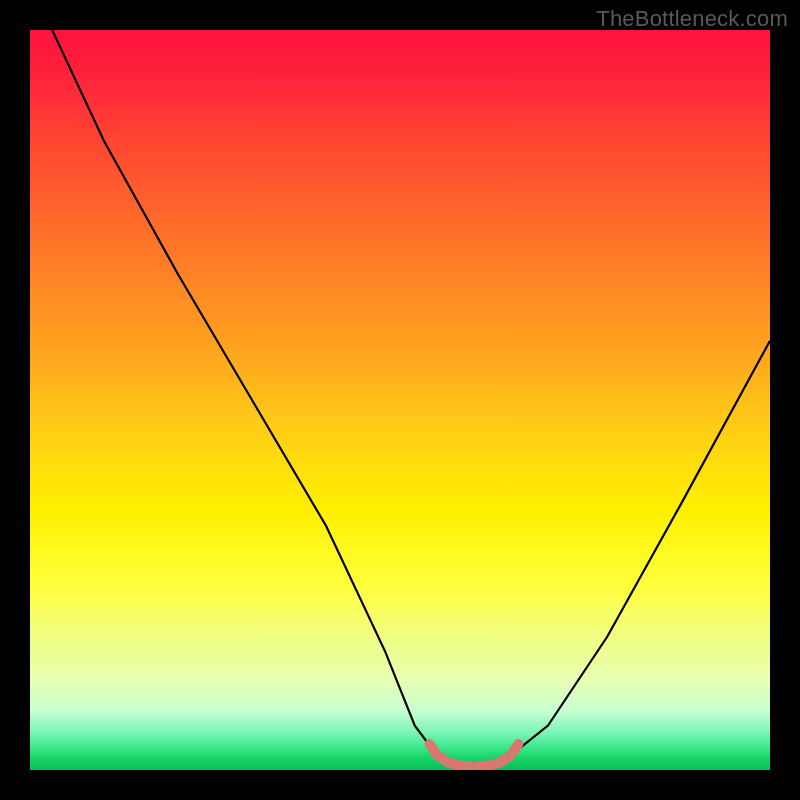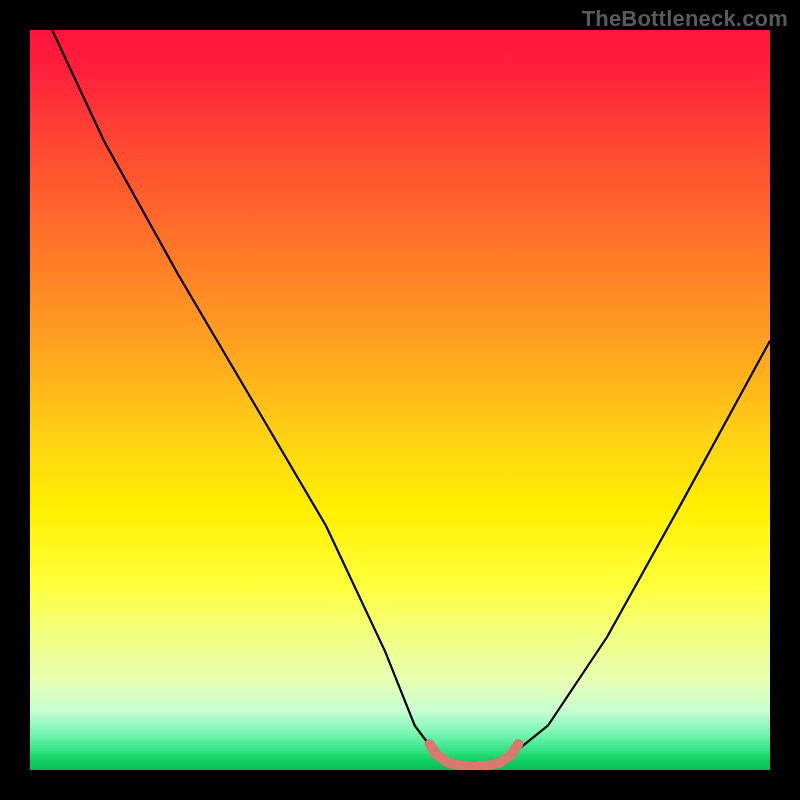--- a/index.html
+++ b/index.html
@@ -39,21 +39,21 @@
       #14d264 98.5%,
       #0abe5a 100%
     );
   }
   .watermark {
     position: absolute;
     top: 6px;
     right: 12px;
     color: #5a5a5a;
     font-size: 22px;
-    font-weight: 700;
+    font-weight: 400;
     letter-spacing: 0.2px;
   }
   svg.curve {
     position: absolute;
     left: 0;
     top: 0;
     width: 740px;
     height: 740px;
   }
 </style>

